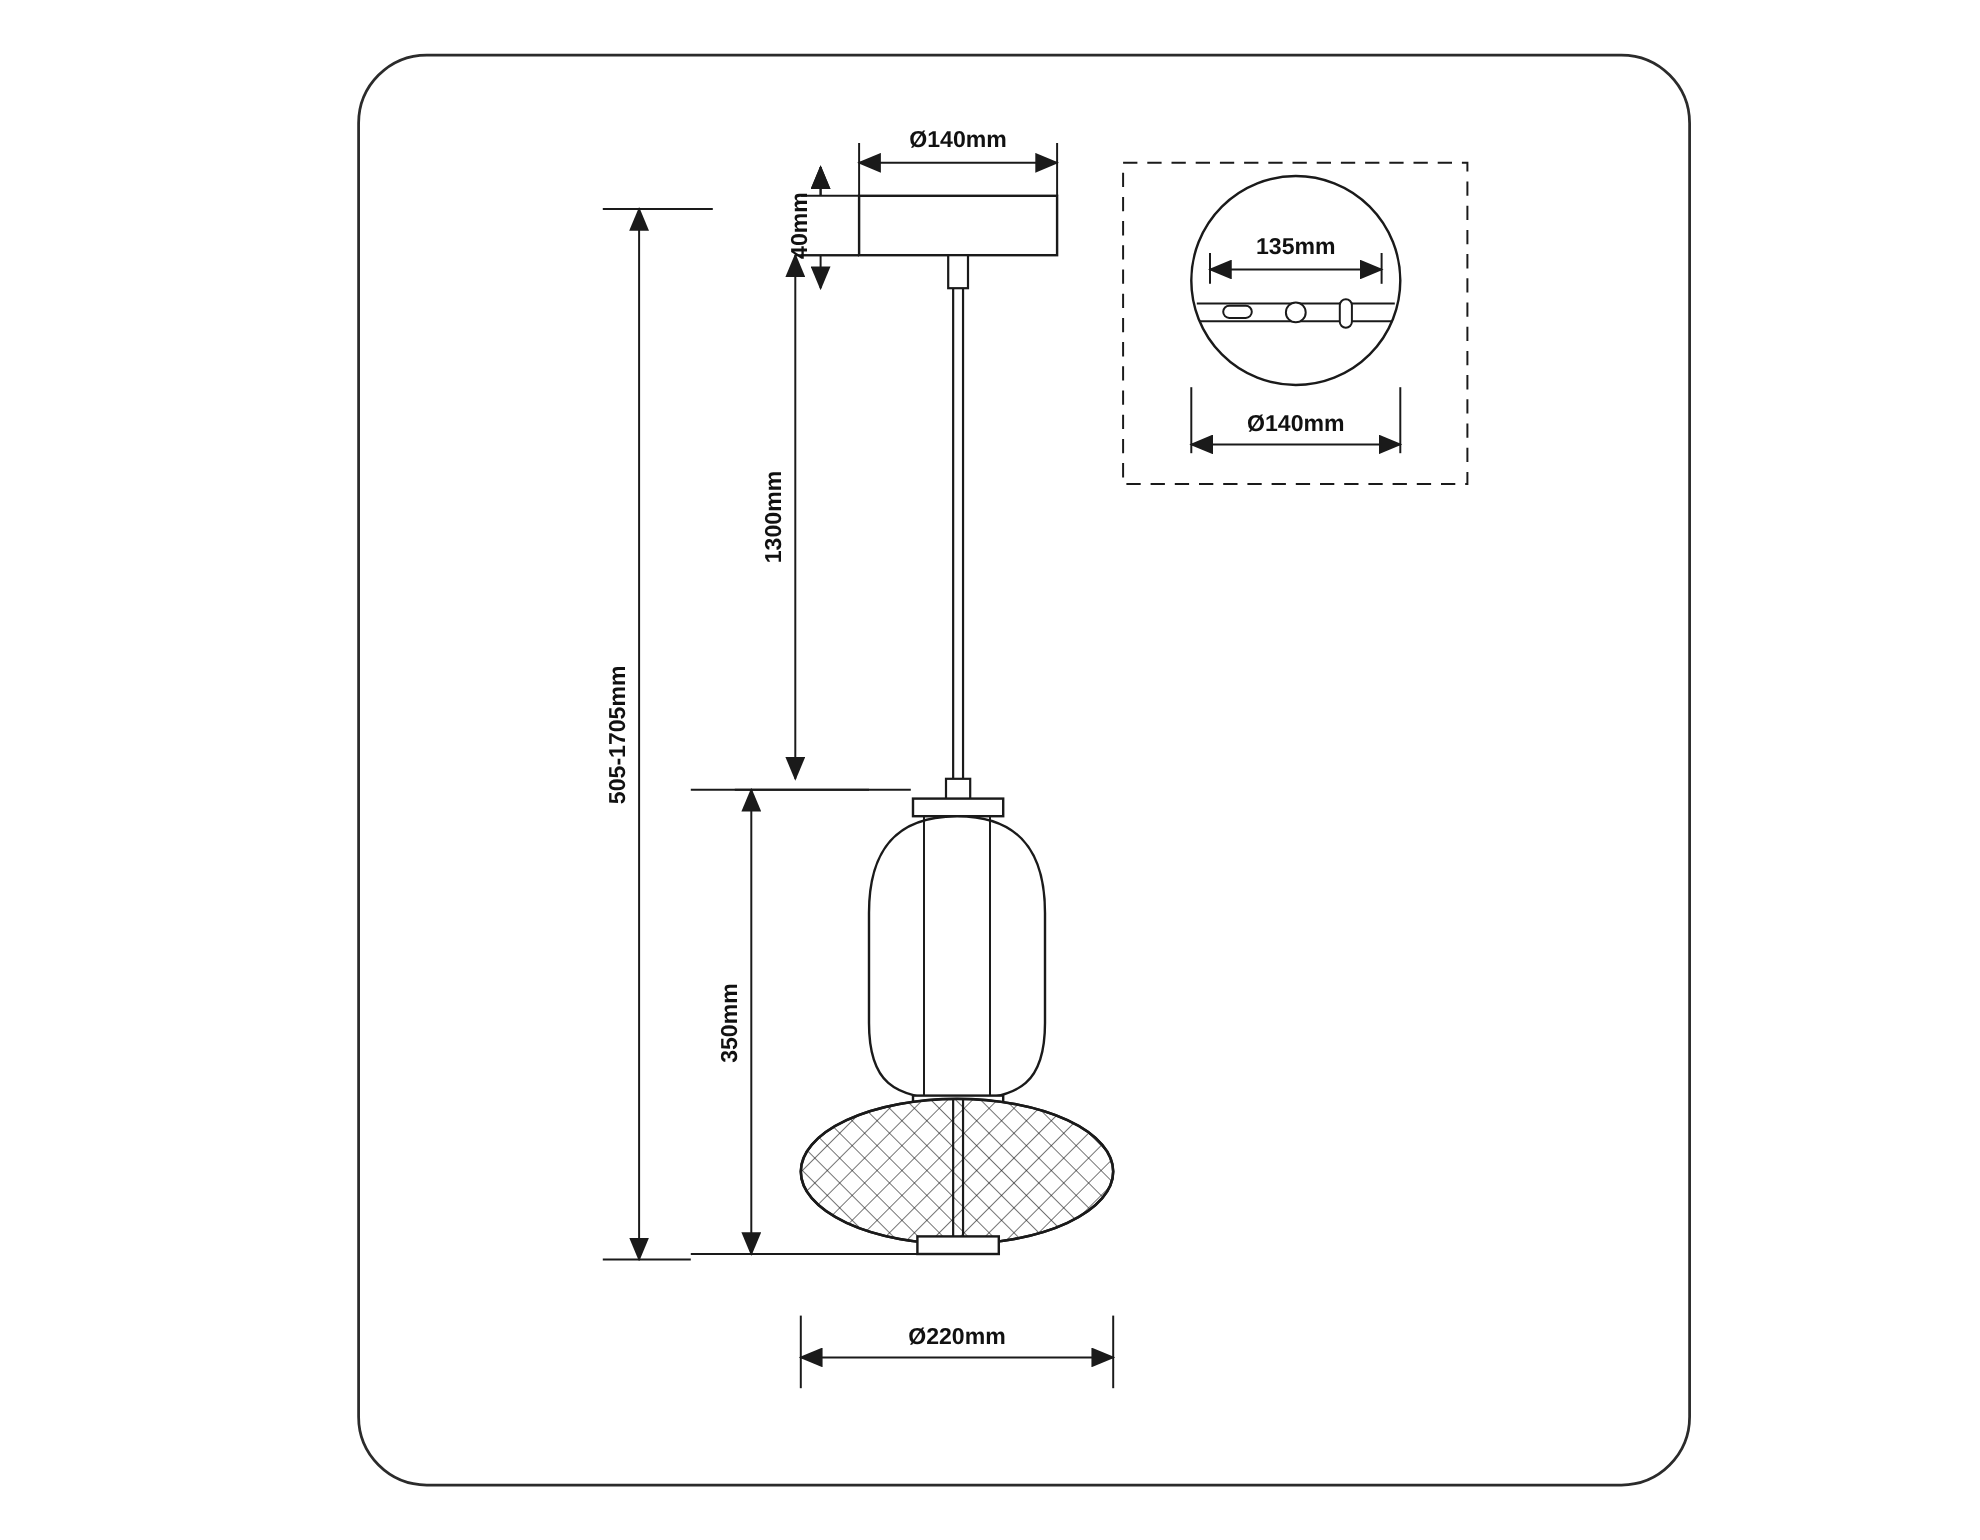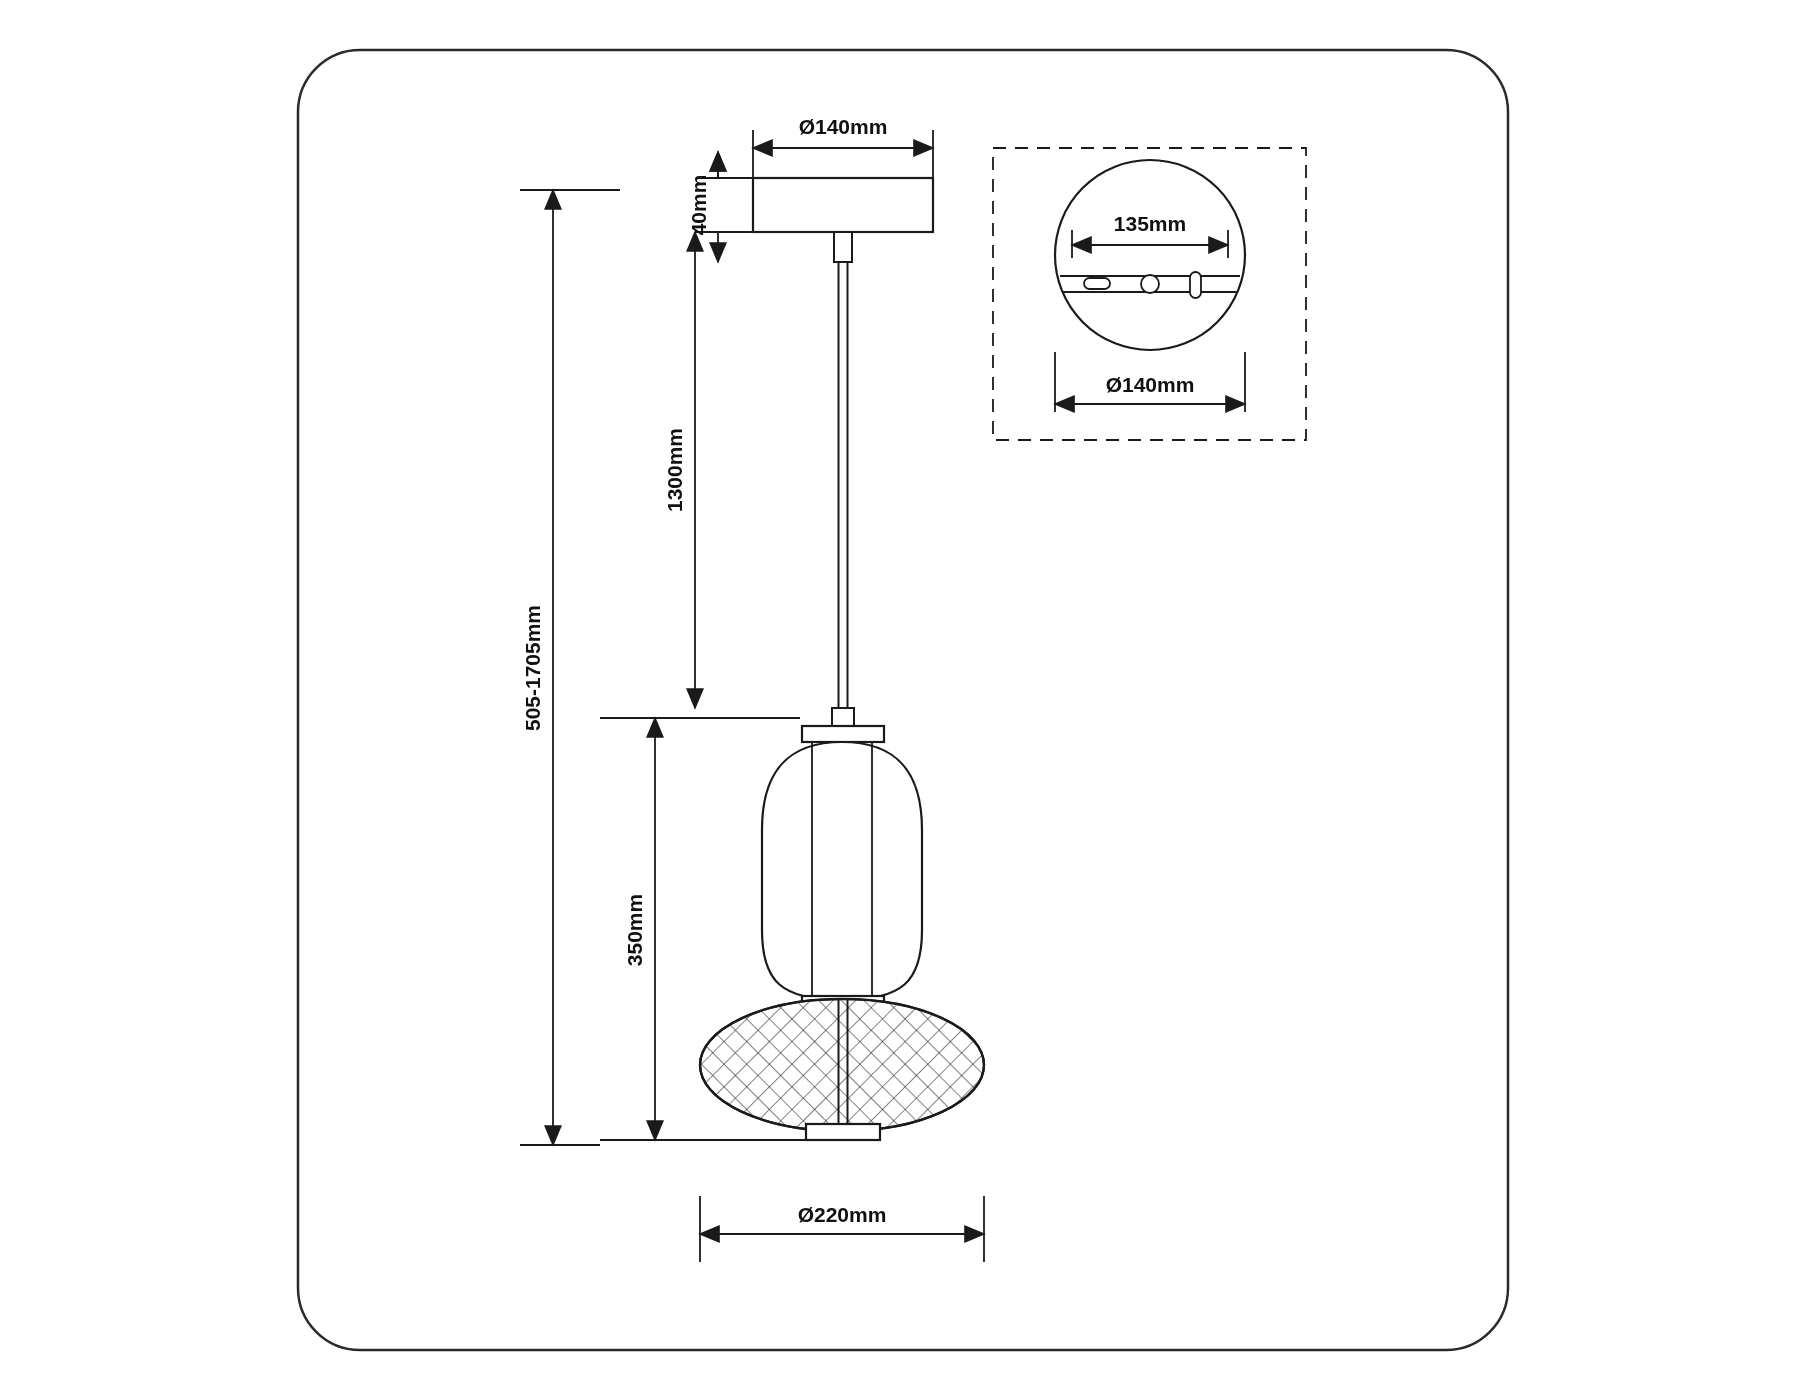--- a/index.html
+++ b/index.html
@@ -10,20 +10,21 @@
   body {
     width: 1800px;
     height: 1400px;
     font-family: "Liberation Sans", sans-serif;
     overflow: hidden;
   }
   #sheet {
     position: relative;
     width: 1592px;
     height: 1400px;
+    padding-left: 28px;
   }
   svg.drawing {
     display: block;
     width: 1800px;
     height: 1400px;
   }
   .dimlabel {
     font-family: "Liberation Sans", sans-serif;
     font-weight: bold;
     font-size: 21px;

